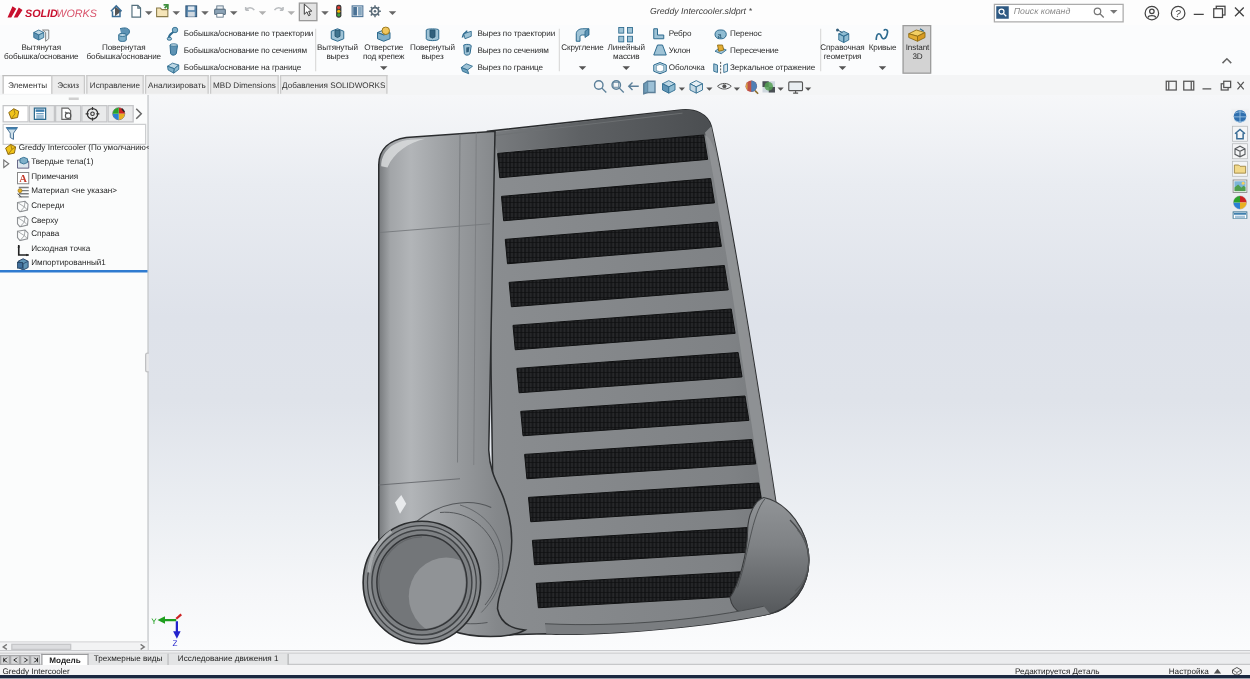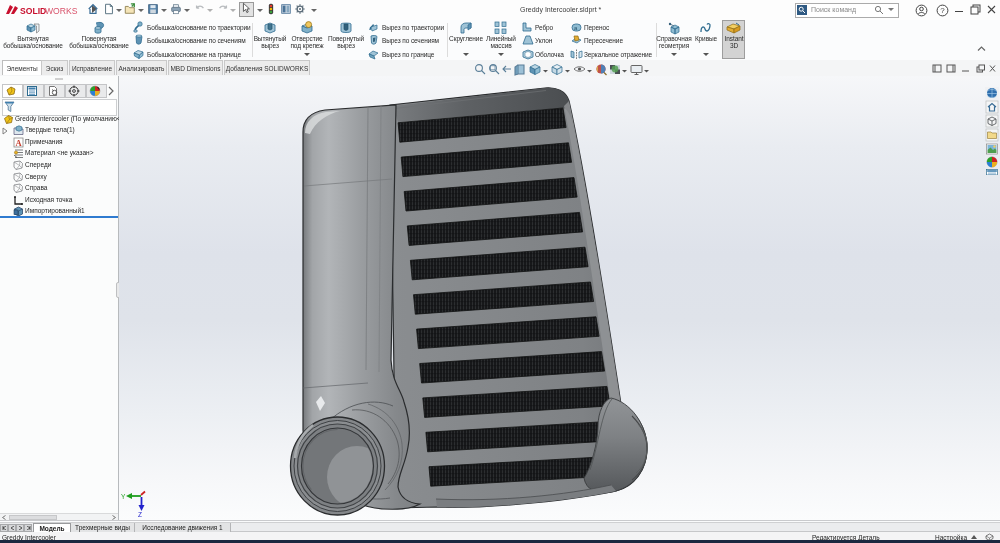--- a/index.html
+++ b/index.html
@@ -1,20 +1,20 @@
 <!DOCTYPE html>
 <html><head>
 <meta charset="utf-8">
 <style>
   html,body{margin:0;padding:0;}
   body{width:1000px;height:543px;overflow:hidden;font-family:"Liberation Sans",sans-serif;}
   #app{position:relative;width:1000px;height:543px;background:#fff;overflow:hidden;}
   .abs{position:absolute;}
   
-  #titlebar{position:absolute;left:0;top:0;width:1000px;height:20px;background:#fdfdfd;}
+  #titlebar{position:absolute;left:0;top:0;width:1000px;height:20px;background:#fdfdfd;font-style:italic;}
   .tico{position:absolute;top:4px;width:12px;height:12px;}
   .caret{position:absolute;top:9px;width:0;height:0;border-left:3px solid transparent;border-right:3px solid transparent;border-top:3px solid #666;}
   #wtitle{position:absolute;left:520px;top:6px;font-size:7px;color:#3c3c3c;}
   #searchbox{position:absolute;left:795px;top:3px;width:102px;height:13px;background:#fff;border:1px solid #ababab;}
   
   #ribbon{position:absolute;left:0;top:20px;width:1000px;height:40px;background:#fbfcfd;border-bottom:1px solid #d8d8d8;}
   .bigbtn{position:absolute;top:1px;text-align:center;font-size:6.5px;letter-spacing:-0.1px;color:#2b2b2b;line-height:7.5px;}
   .bigbtn div{white-space:nowrap;}
   .smallrow{position:absolute;height:13px;font-size:6.5px;letter-spacing:-0.1px;color:#2b2b2b;white-space:nowrap;}
   .smallrow span{position:absolute;left:16px;top:3px;}

